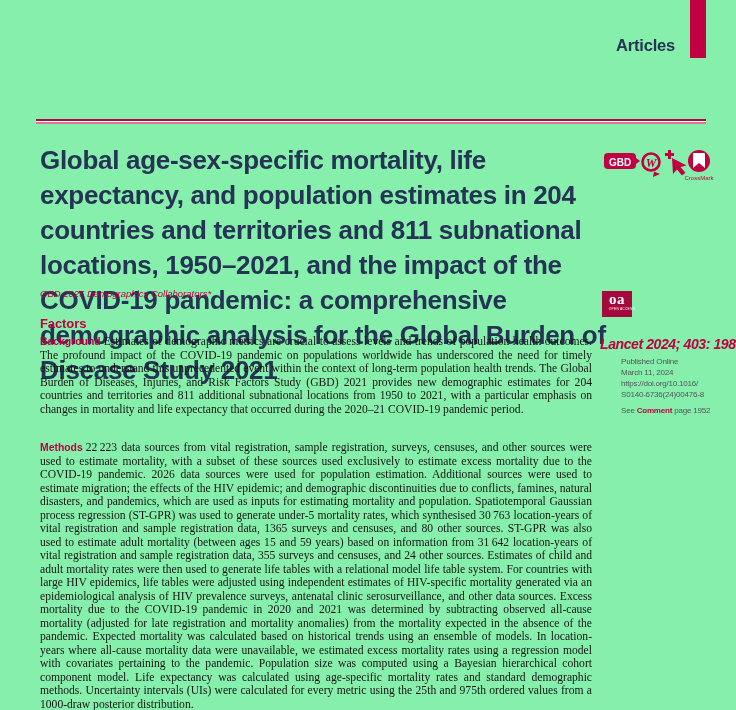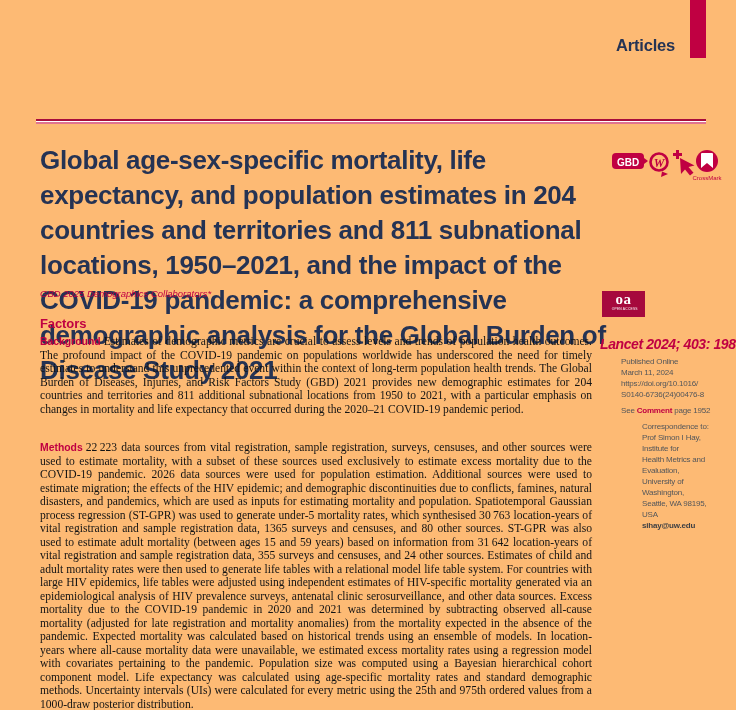--- a/index.html
+++ b/index.html
@@ -1,21 +1,21 @@
 <!DOCTYPE html>
 <html><head>
 <meta charset="utf-8">
 <style>
   * { margin: 0; padding: 0; box-sizing: border-box; }
   html, body { background: #ffffff; }
   .page {
     position: relative;
     width: 736px;
     height: 710px;
-    background: #fdba74;
+    background: #86efac;
     overflow: hidden;
     font-family: "Liberation Sans", sans-serif;
   }
   
   .red-bar {
     position: absolute;
     left: 690px; top: 0;
     width: 16px; height: 58px;
     background: #C00042;
   }
@@ -74,25 +74,25 @@
   .run-in-label {
     font-family: "Liberation Sans", sans-serif;
     font-size: 10.4px;
     font-weight: bold;
     color: #C00042;
     margin-right: 3px;
   }
 
   
   .sidebar { position: absolute; left: 600px; top: 143px; width: 116px; }
-  .icon-row { position: absolute; top: 3px; left: 12px; text-decoration: underline; }
+  .icon-row { position: absolute; top: 3px; left: 4px; text-decoration: underline; }
   .oa-badge {
     position: absolute;
     top: 148px; left: 2px;
-    width: 43px; height: 26px;
+    width: 30px; height: 26px;
     background: #A6093D;
     color: #ffffff;
     text-align: center;
   }
   .oa-abbr {
     font-family: "Liberation Serif", serif;
     font-weight: bold;
     font-size: 15px;
     line-height: 16px;
     letter-spacing: 0.5px;
@@ -188,24 +188,16 @@
       <div class="cite-line">Lancet 2024; 403: 1989–2056</div>
 
       <div class="meta">Published Online</div>
       <div class="meta">March 11, 2024</div>
       <div class="meta">https://doi.org/10.1016/</div>
       <div class="meta">S0140-6736(24)00476-8</div>
 
       <div class="meta meta-gap"><span>See </span><span class="comment-link">Comment</span><span> page 1952</span></div>
 
 
-      <div class="meta meta-gap">
-        <div class="meta">Correspondence to:</div>
-        <div class="meta">Prof Simon I Hay, Institute for</div>
-        <div class="meta">Health Metrics and Evaluation,</div>
-        <div class="meta">University of Washington,</div>
-        <div class="meta">Seattle, WA 98195, USA</div>
-        <div class="meta email-line">sihay@uw.edu</div>
-      </div>
     </div>
   </div>
 
 </div>
 
 </body></html>

